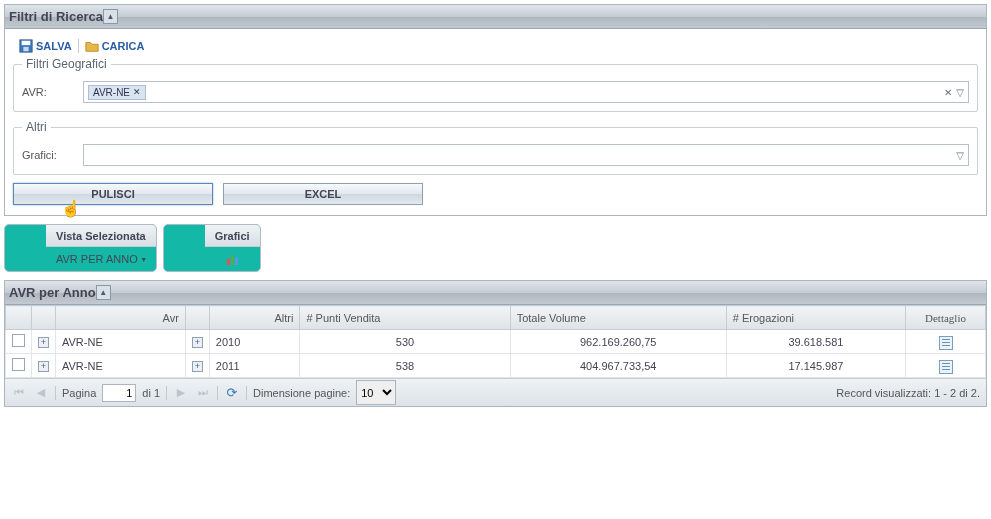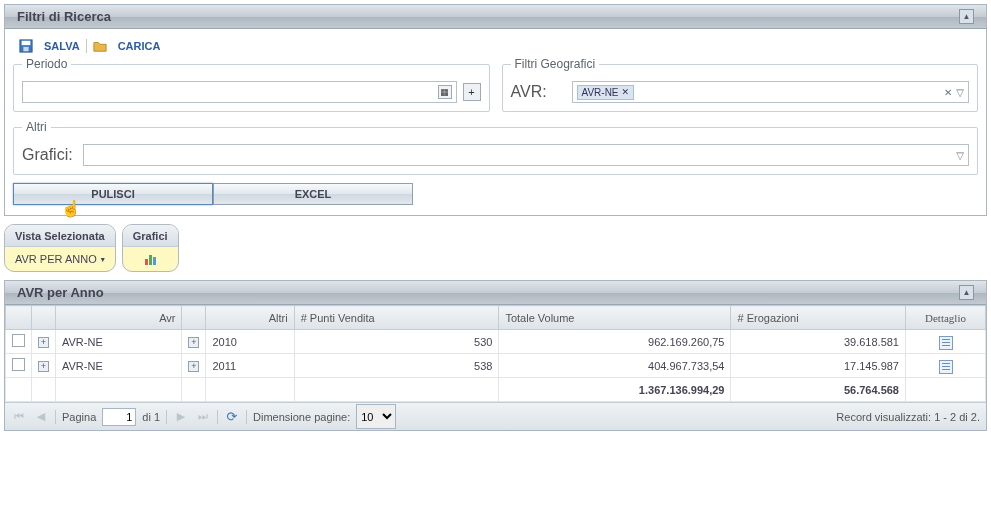--- a/index.html
+++ b/index.html
@@ -12,48 +12,48 @@
 }
 .panel {
   border: 1px solid #a9b6c2;
   margin: 4px;
   background: #fff;
 }
 .panel-header {
   background: linear-gradient(to bottom, #e0e5ea 0%, #c5ccd3 50%, #adb6bf 51%, #c3cad1 100%);
   height: 24px;
   line-height: 24px;
-  padding: 0 12px;
+  padding: 0 4px;
   font-size: 13px;
   font-weight: bold;
   color: #445;
   border-bottom: 1px solid #99a6b2;
   display: flex;
-  justify-content: space-between;
+  justify-content: flex-start;
   align-items: center;
 }
 .collapse-btn {
   width: 15px; height: 15px;
   background: #d8e0e8;
   border: 1px solid #8a97a5;
   display: flex; align-items: center; justify-content: center;
   font-size: 8px; color: #556;
   cursor: pointer;
 }
 .panel-body { padding: 6px 8px 10px 8px; }
 .toolbar-top {
   padding: 4px 6px;
   display: flex;
   gap: 6px;
   align-items: center;
 }
 .toolbar-link {
   display: flex;
   align-items: center;
-  gap: 11px;
+  gap: 3px;
   color: #2a5ca8;
   font-weight: bold;
   cursor: pointer;
   font-size: 11px;
 }
 .icon-svg { width: 14px; height: 14px; }
 .divider { width: 1px; height: 14px; background: #c2c8cf; }
 fieldset {
   border: 1px solid #c8d0d8;
   border-radius: 2px;
@@ -88,21 +88,21 @@
   display: inline-flex; align-items: center; justify-content: center;
   font-size: 9px;
 }
 .plus-btn {
   width: 18px; height: 18px;
   border: 1px solid #a0aab5;
   background: #eef1f4;
   display: flex; align-items: center; justify-content: center;
   cursor: pointer;
 }
-.lbl { color: #555; min-width: 55px; font-size: 16px; }
+.lbl { color: #555; min-width: 55px; font-size: 11px; }
 .tagbox {
   height: 22px;
   border: 1px solid #b5c0ca;
   background: #fff;
   flex: 1;
   display: flex;
   align-items: center;
   padding: 0 4px;
   justify-content: space-between;
 }
@@ -111,21 +111,21 @@
   border: 1px solid #aac0d8;
   padding: 1px 4px;
   font-size: 10px;
   color: #335;
   display: flex;
   align-items: center;
   gap: 3px;
 }
 .tag .x { font-size: 9px; cursor: pointer; }
 .tagbox-icons { display: flex; gap: 4px; color: #6a7580; font-size: 10px; }
-.btn-row { display: flex; margin-top: 8px; position: relative; }
+.btn-row { display: flex; gap: 10px; margin-top: 8px; position: relative; }
 .big-btn {
   width: 200px; height: 22px;
   border: 1px solid #8fa0b0;
   background: linear-gradient(to bottom, #f7fafc 0%, #e0e7ed 50%, #cfd8e0 51%, #e2e8ee 100%);
   font-weight: bold;
   font-size: 11px;
   color: #445;
   cursor: pointer;
 }
 .big-btn.active {
@@ -138,23 +138,24 @@
   font-size: 16px;
   pointer-events: none;
 }
 .action-toolbar {
   display: flex;
   gap: 6px;
   padding: 4px;
 }
 .action-group {
   border: 1px solid #b0bac4;
-  background: #fef9c3;
-  border-radius: 10px;
+  background: #14b8a6;
+  border-radius: 5px;
   overflow: hidden;
+  padding-left: 41px;
 }
 .action-group .ag-head {
   height: 22px;
   background: linear-gradient(to bottom, #eef2f5, #d8dfe5);
   border-bottom: 1px solid #c4ccd4;
   display: flex; align-items: center; justify-content: center;
   padding: 0 10px;
   font-weight: bold;
   color: #445;
   font-size: 11px;
@@ -246,21 +247,21 @@
 .page-input {
   width: 34px; height: 18px; text-align: right;
   border: 1px solid #a9b6c2; font-size: 11px; padding: 0 3px;
 }
 .page-size {
   width: 40px; height: 25px;
   border: 1px solid #a9b6c2; font-size: 11px;
 }
 .refresh-icon { color: #3a78c0; font-size: 13px; }
 .th-left{text-align:right;} .th-right{text-align:left;} .th-center{text-align:center;}
-.td-right{text-align:right;} .td-center{text-align:center;}
+.td-right{text-align:center;} .td-center{text-align:center;}
 </style>
 </head>
 <body>
 
 <div class="panel">
   <div class="panel-header">
     <span>Filtri di Ricerca</span>
     <span class="collapse-btn">▲</span>
   </div>
   <div class="panel-body">
@@ -276,29 +277,20 @@
       <span class="divider"></span>
       <span class="toolbar-link">
         <svg class="icon-svg" viewBox="0 0 16 16">
             <path d="M1 4h5l2 2h7v8H1z" fill="#e8b74a" stroke="#b88820"></path>
           </svg>
         <span>CARICA</span>
       </span>
     </div>
 
     <div class="filter-row">
-      <fieldset>
-        <legend>Periodo</legend>
-        <div class="inline">
-          <div class="textbox">
-            <span class="date-ico">▦</span>
-          </div>
-          <span class="plus-btn">+</span>
-        </div>
-      </fieldset>
       <fieldset>
         <legend>Filtri Geografici</legend>
         <div class="inline">
           <span class="lbl">AVR:</span>
           <div class="tagbox">
             <span class="tag">
               <span>AVR-NE</span>
               <span class="x">✕</span>
             </span>
             <span class="tagbox-icons">
@@ -390,31 +382,20 @@
         <td>AVR-NE</td>
         <td class="td-center"><span class="expand">+</span></td>
         <td>2011</td>
         <td class="td-right">538</td>
         <td class="td-right">404.967.733,54</td>
         <td class="td-right">17.145.987</td>
         <td class="td-center"><span class="detail-icon">
               <span></span>
             </span></td>
       </tr>
-      <tr class="total">
-        <td></td>
-          <td></td>
-          <td></td>
-          <td></td>
-          <td></td>
-          <td></td>
-        <td class="td-right">1.367.136.994,29</td>
-        <td class="td-right">56.764.568</td>
-        <td></td>
-      </tr>
     </tbody>
   </table>
   <div class="pager">
     <span class="pager-btn disabled">⏮</span>
     <span class="pager-btn disabled">◀</span>
     <span class="divider"></span>
     <span>Pagina</span>
     <input class="page-input" value="1" style="">
     <span>di 1</span>
     <span class="divider"></span>

